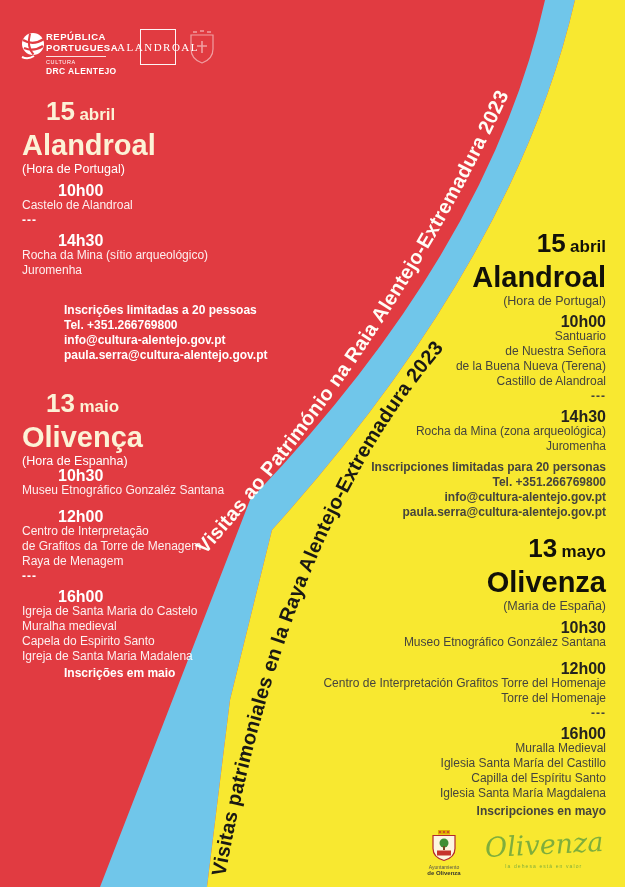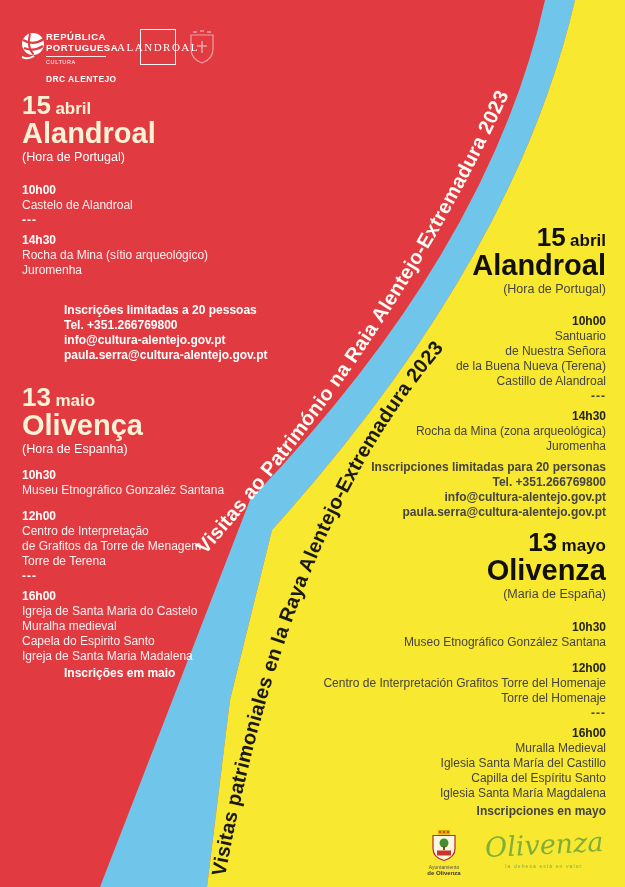--- a/index.html
+++ b/index.html
@@ -11,38 +11,38 @@
   .diag-pt{fill:#fffdf6;}
   .diag-es{fill:#1a1914;}
 
   
   .logos{position:absolute;left:20px;top:29px;display:flex;align-items:flex-start;color:#fff;}
   .pr{display:flex;gap:0;}
   .pr-text{padding-top:2px;}
   .pr-text .l1{font-size:9.5px;font-weight:bold;letter-spacing:.5px;line-height:11px;}
   .pr-rule{border-top:1px solid rgba(255,255,255,.85);margin:3px 0 2px;width:60px;}
   .pr-text .l3{font-size:5.5px;letter-spacing:.6px;}
-  .pr-text .l4{font-size:8.5px;font-weight:bold;letter-spacing:.4px;margin-top:9px;}
+  .pr-text .l4{font-size:8.5px;font-weight:bold;letter-spacing:.4px;margin-top:1px;}
   .box-logo{width:34px;height:34px;border:1.5px solid rgba(255,255,255,.95);margin-left:22px;
             display:flex;flex-direction:row;align-items:center;justify-content:center;
             font-family:"Liberation Serif",serif;font-size:11px;line-height:10px;letter-spacing:1.5px;}
   .crest{margin-left:12px;opacity:.5;}
 
   
   .blk{position:absolute;white-space:nowrap;}
   .red-txt{left:22px;color:#fff;}
   .yel-txt{right:19px;text-align:right;color:#45443e;}
-  .date-line{line-height:18px;}
+  .date-line{line-height:31px;margin-left:24px;}
   .date-num{font-size:26px;font-weight:bold;}
   .date-month{font-size:17px;font-weight:bold;}
   .city{font-size:29px;font-weight:bold;line-height:31px;}
   .tz{font-size:12.5px;line-height:16px;}
   .red-txt .date-line,.red-txt .city{color:#fcf2d6;}
   .yel-txt .date-line,.yel-txt .city{color:#121109;}
-  .t{font-weight:bold;font-size:12px;line-height:15px;}
+  .t{font-weight:bold;font-size:16px;line-height:15px;margin-left:36px;}
   .l{font-size:12px;line-height:15px;}
   .red-txt .l{color:rgba(255,255,255,.92);}
   .yel-txt .t{color:#24231e;}
   .sep{font-weight:bold;font-size:12px;line-height:14px;letter-spacing:1px;}
   .mt{margin-top:11px;}
   .insc div{font-weight:bold;font-size:12px;line-height:15px;padding-left:42px;}
 
   
   .foot{position:absolute;right:22px;top:829px;display:flex;align-items:flex-start;gap:24px;}
   .ayto{display:flex;flex-direction:column;align-items:center;color:#54534c;}
@@ -127,21 +127,21 @@
     <div class="city">Olivença</div>
     <div class="tz">(Hora de Espanha)</div>
   </div>
 
   <div class="blk red-txt" style="top:468px">
     <div class="t">10h30</div>
     <div class="l">Museu Etnográfico Gonzaléz Santana</div>
     <div class="t mt">12h00</div>
     <div class="l">Centro de Interpretação</div>
     <div class="l">de Grafitos da Torre de Menagem</div>
-    <div class="l">Torre de Terena</div>
+    <div class="l">Raya de Menagem</div>
     <div class="sep">---</div>
     <div class="t" style="margin-top:6px">16h00</div>
     <div class="l">Igreja de Santa Maria do Castelo</div>
     <div class="l">Muralha medieval</div>
     <div class="l">Capela do Espirito Santo</div>
     <div class="l">Igreja de Santa Maria Madalena</div>
   </div>
 
   <div class="blk red-txt insc" style="top:666px">
     <div>Inscrições em maio</div>

